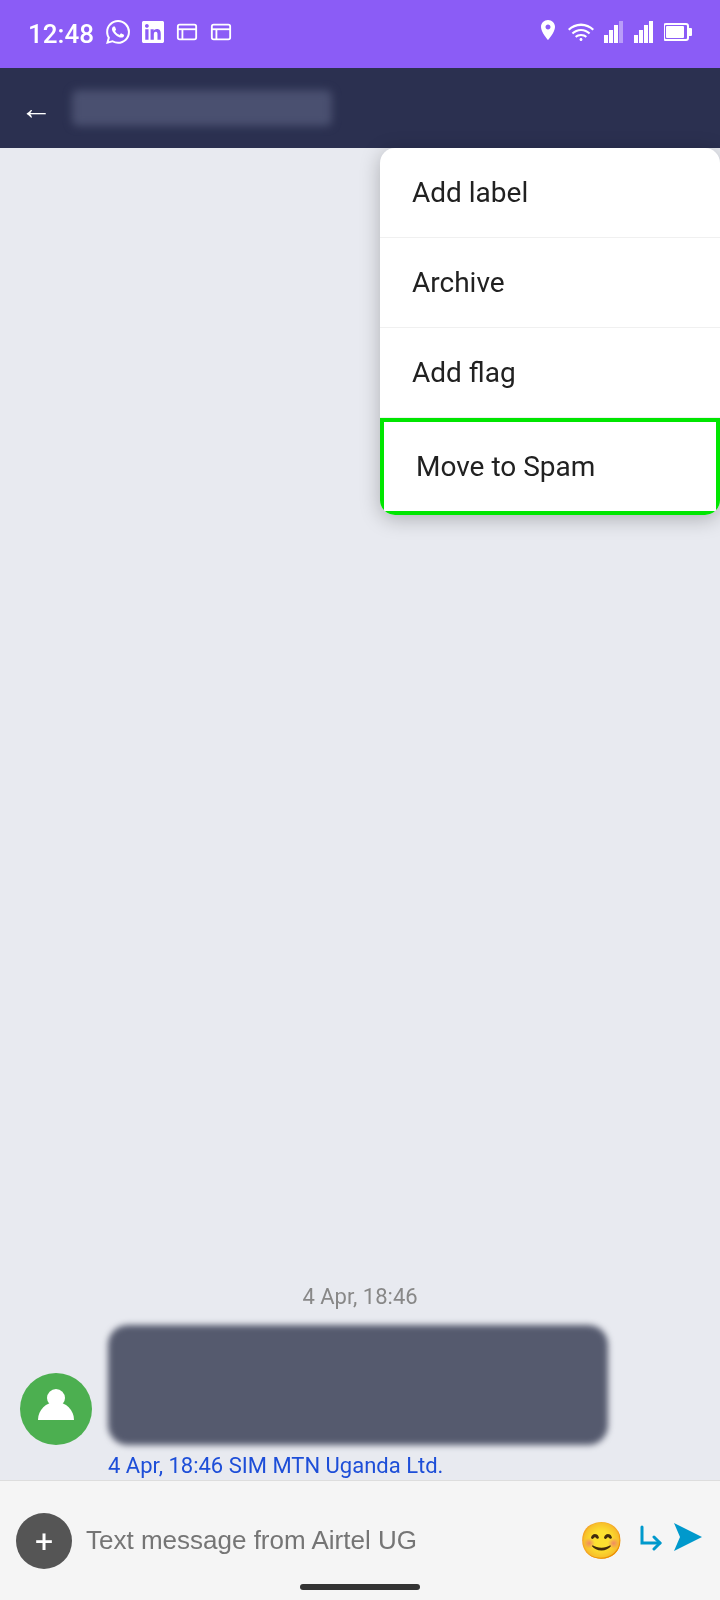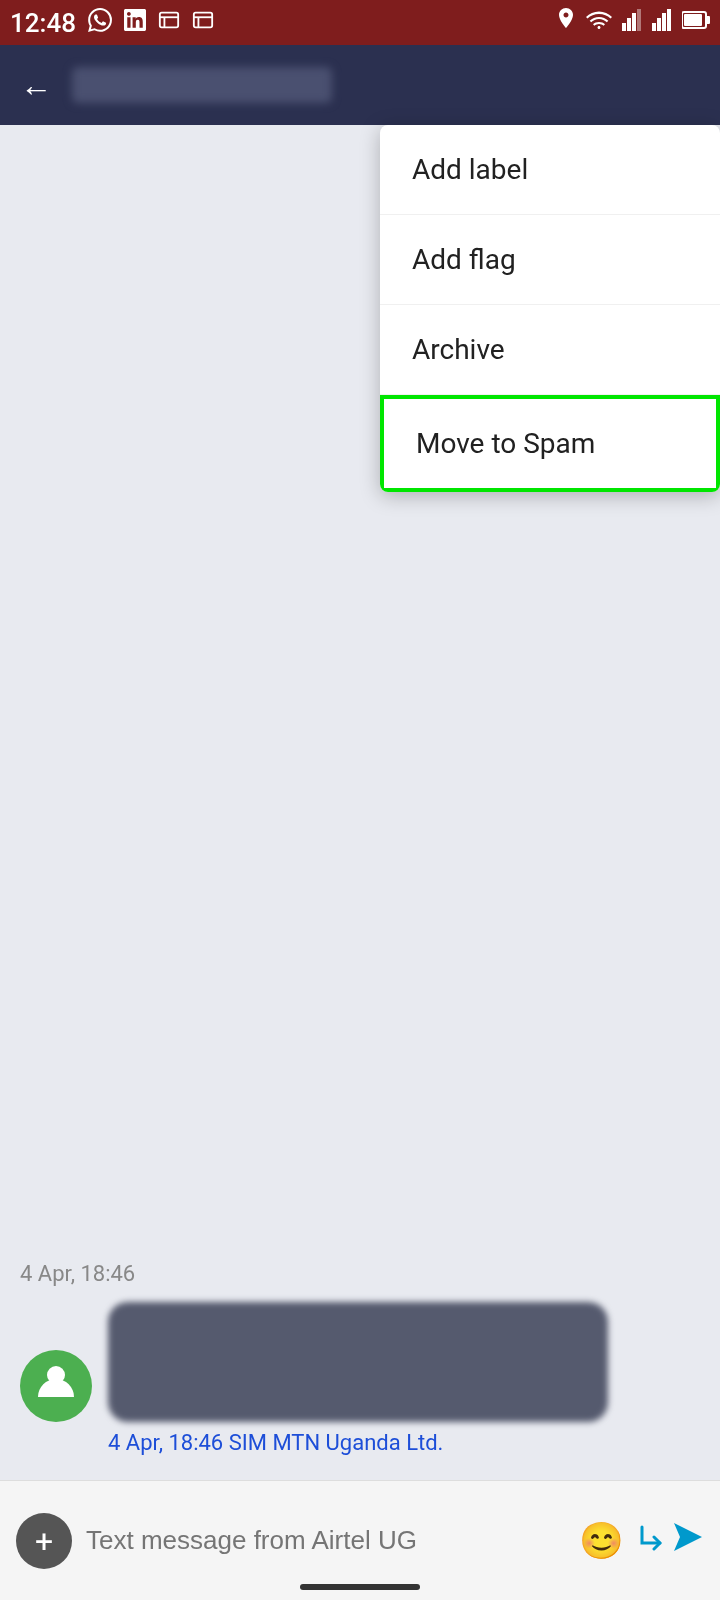--- a/index.html
+++ b/index.html
@@ -10,26 +10,26 @@
       height: 1600px;
       background: #e8eaf0;
       font-family: 'Roboto', Arial, sans-serif;
       overflow: hidden;
       position: relative;
     }
 
     
     .status-bar {
       width: 720px;
-      height: 45px;
-      background: #7f1d1d;
+      height: 68px;
+      background: #8b5cf6;
       display: flex;
       align-items: center;
       justify-content: space-between;
-      padding: 0 10px;
+      padding: 0 28px;
       position: relative;
       z-index: 10;
     }
 
     .status-time {
       color: white;
       font-size: 26px;
       font-weight: 500;
     }
 
@@ -85,21 +85,21 @@
       position: relative;
     }
 
     
     .dropdown-menu {
       position: absolute;
       top: 0;
       right: 0;
       width: 340px;
       background: white;
-      border-radius: 8px;
+      border-radius: 15px;
       box-shadow: 0 4px 20px rgba(0,0,0,0.25);
       z-index: 100;
       overflow: hidden;
     }
 
     .dropdown-item {
       padding: 28px 32px;
       font-size: 28px;
       color: #212121;
       cursor: pointer;
@@ -118,20 +118,21 @@
     
     .chat-area {
       position: absolute;
       bottom: 0;
       left: 0;
       right: 0;
       padding: 20px 20px 0 20px;
     }
 
     .timestamp-center {
+      text-align: center;
       color: #888;
       font-size: 22px;
       margin-bottom: 16px;
     }
 
     .message-row {
       display: flex;
       align-items: flex-end;
       gap: 16px;
       margin-bottom: 8px;
@@ -320,22 +321,22 @@
 
 <div class="header-bar">
   <span class="back-arrow">←</span>
   <div class="header-title-blur"></div>
 </div>
 
 <div class="main-content">
 
   <div class="dropdown-menu">
     <div class="dropdown-item">Add label</div>
+    <div class="dropdown-item">Archive</div>
     <div class="dropdown-item">Add flag</div>
-    <div class="dropdown-item">Archive</div>
     <div class="dropdown-item highlighted">Move to Spam</div>
   </div>
 
   <div class="chat-area">
     <div class="timestamp-center">4 Apr, 18:46</div>
     <div class="message-row">
       <div class="avatar">
         <span class="avatar-icon">
           <svg width="44" height="44" viewBox="0 0 44 44" fill="white">
             <circle cx="22" cy="16" r="9"></circle>

